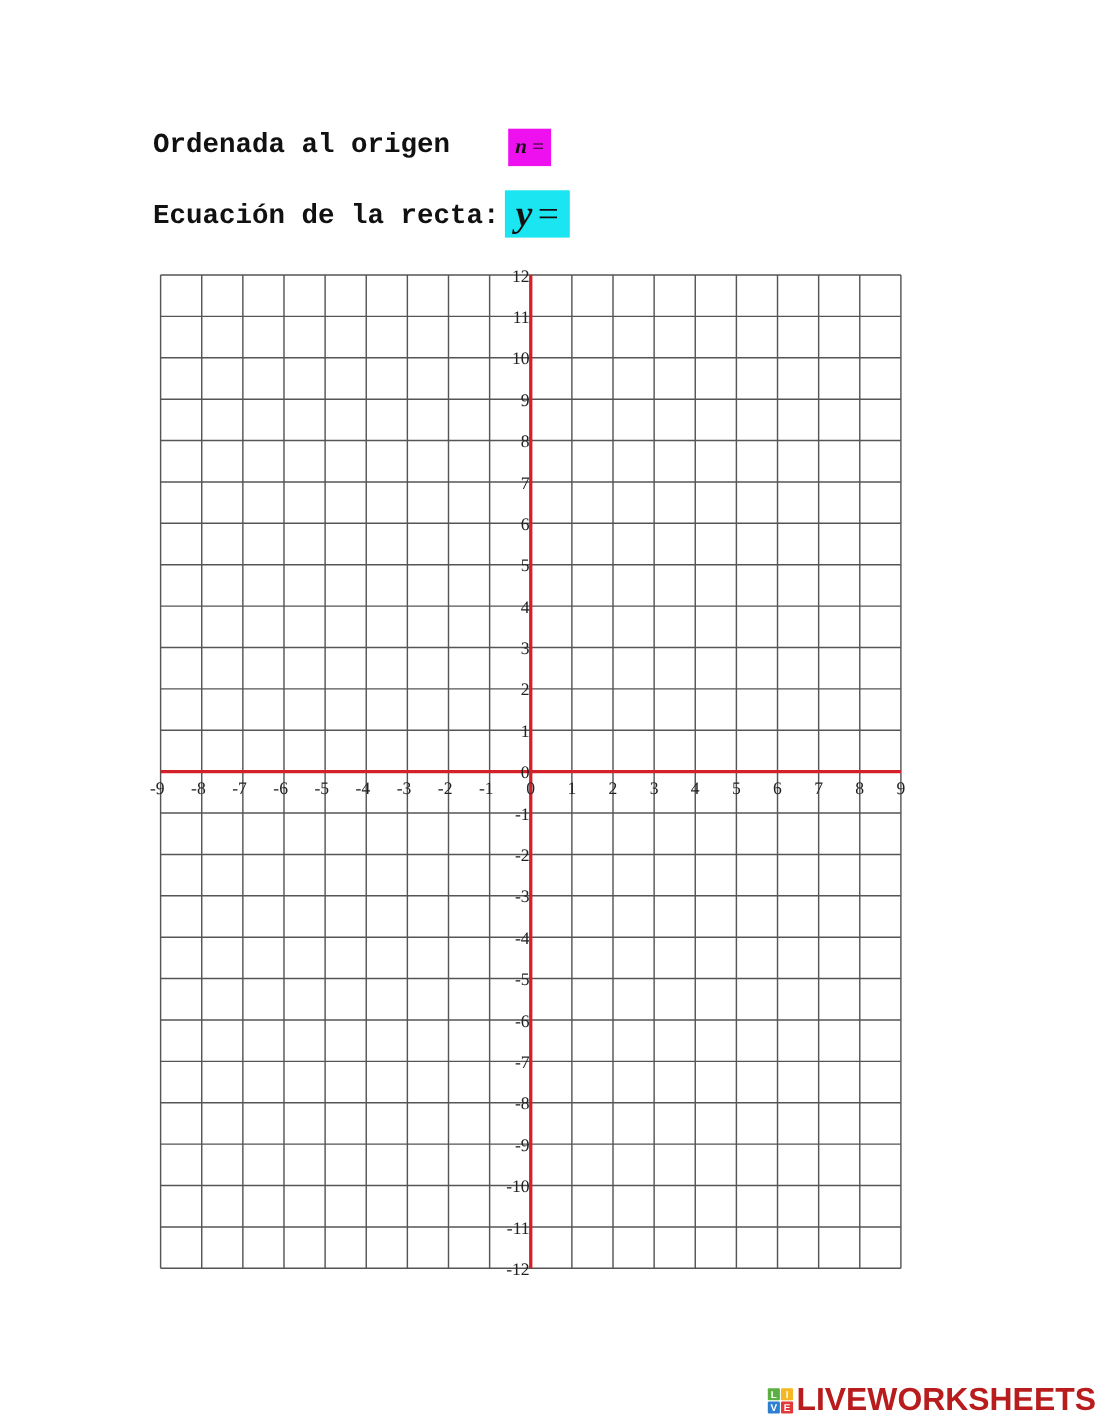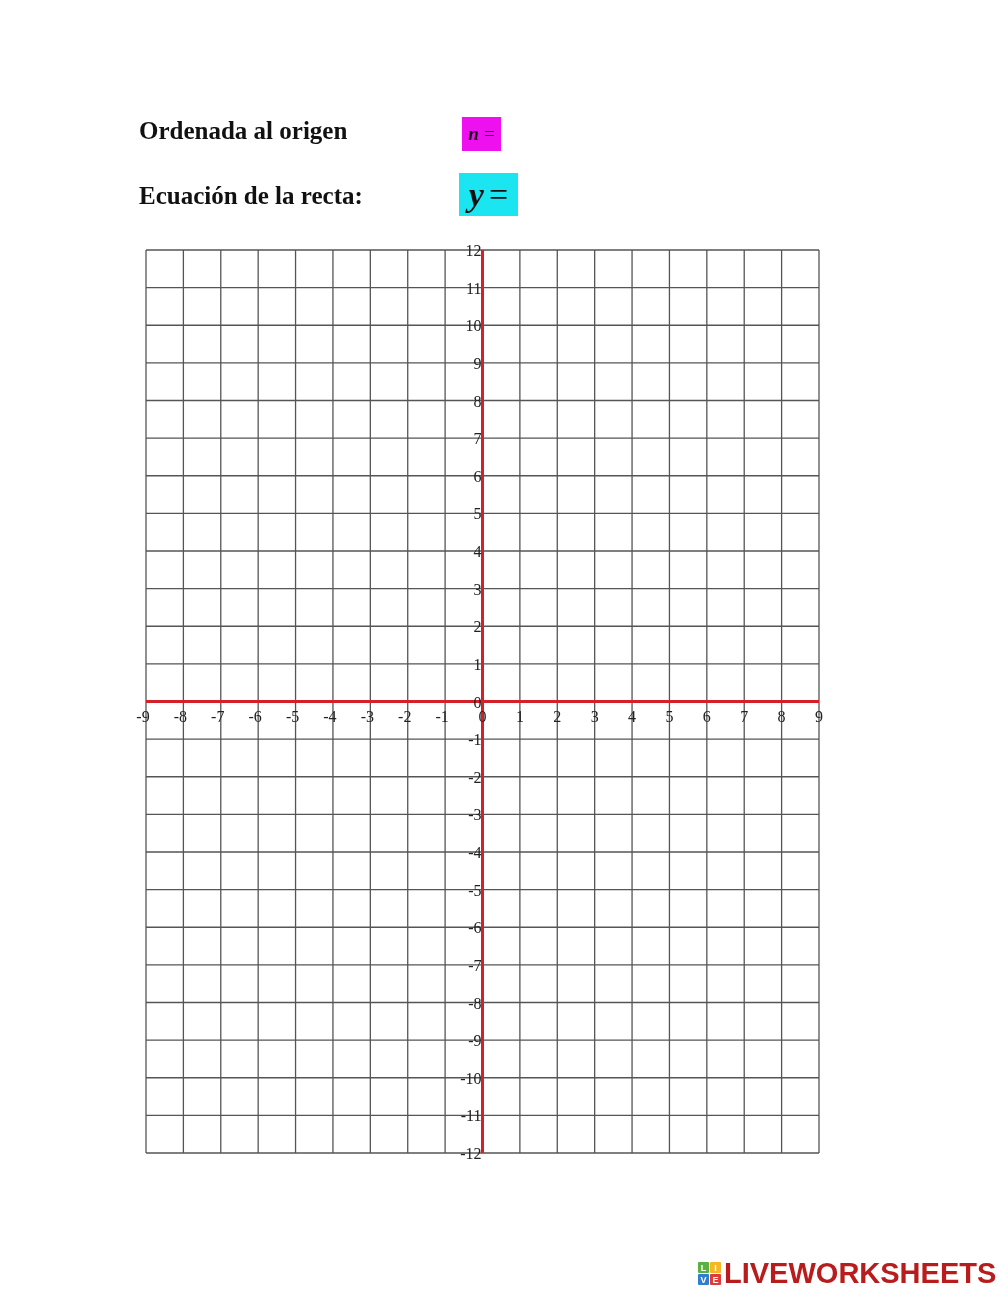--- a/index.html
+++ b/index.html
@@ -1,18 +1,18 @@
 <!DOCTYPE html>
 <html><head>
 <meta charset="utf-8">
 <style>
   html, body { margin:0; padding:0; background:#ffffff; }
   body { width:1000px; height:1291px; position:relative; overflow:hidden;
          font-family:"DejaVu Serif", serif; }
-  .heading { position:absolute; left:139px; font-family:Liberation Serif, serif;
+  .heading { position:absolute; left:139px; font-family:Liberation Mono, monospace;
              font-weight:bold; font-size:25px; color:#111; white-space:nowrap; }
   #h1 { top:117px; }
   #h2 { top:182px; }
   .answer-box { position:absolute; display:flex; align-items:center; justify-content:center;
                 font-family:"Liberation Serif", serif; font-weight:bold; font-style:italic; color:#111; }
   #n-box { left:462px; top:117px; width:39px; height:34px; font-size:19px; }
   #y-box { left:459px; top:173px; width:59px; height:43px; font-size:34px; }
   .answer-box .eq { font-style:normal; font-weight:normal; margin-left:5px; }
   #grid-svg { position:absolute; left:0; top:0; }
   .logo { position:absolute; left:698px; top:1257px; display:flex; align-items:center; }

